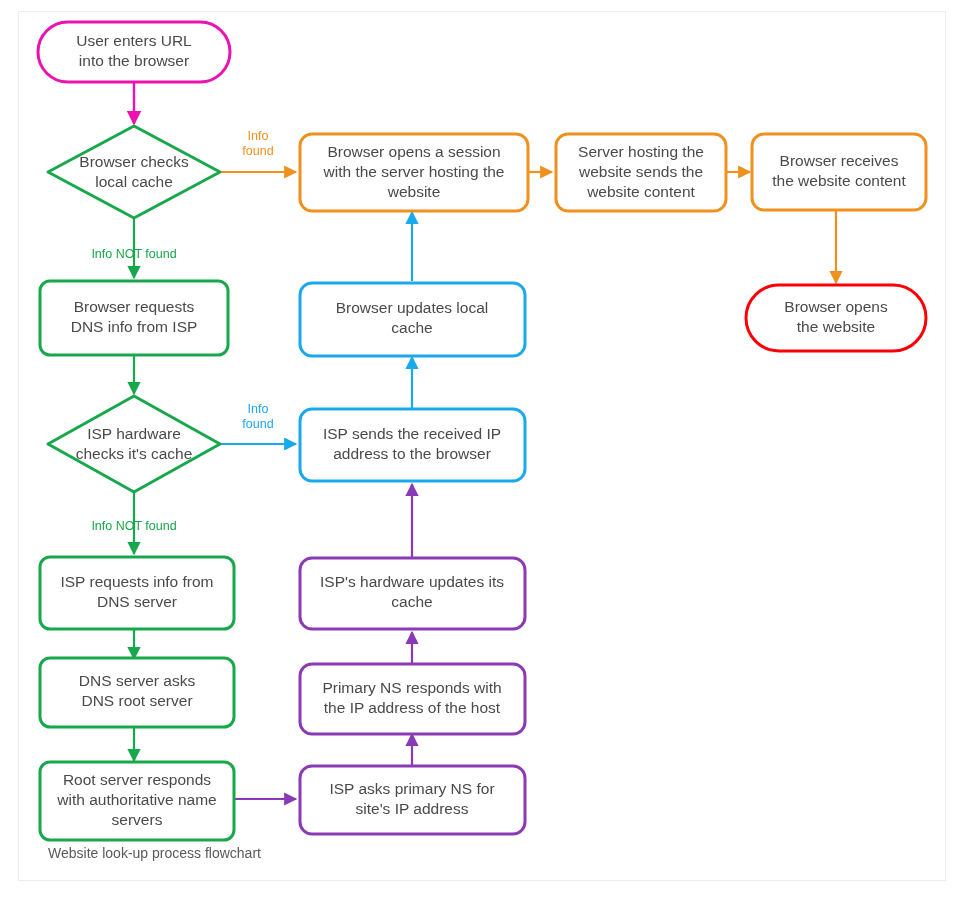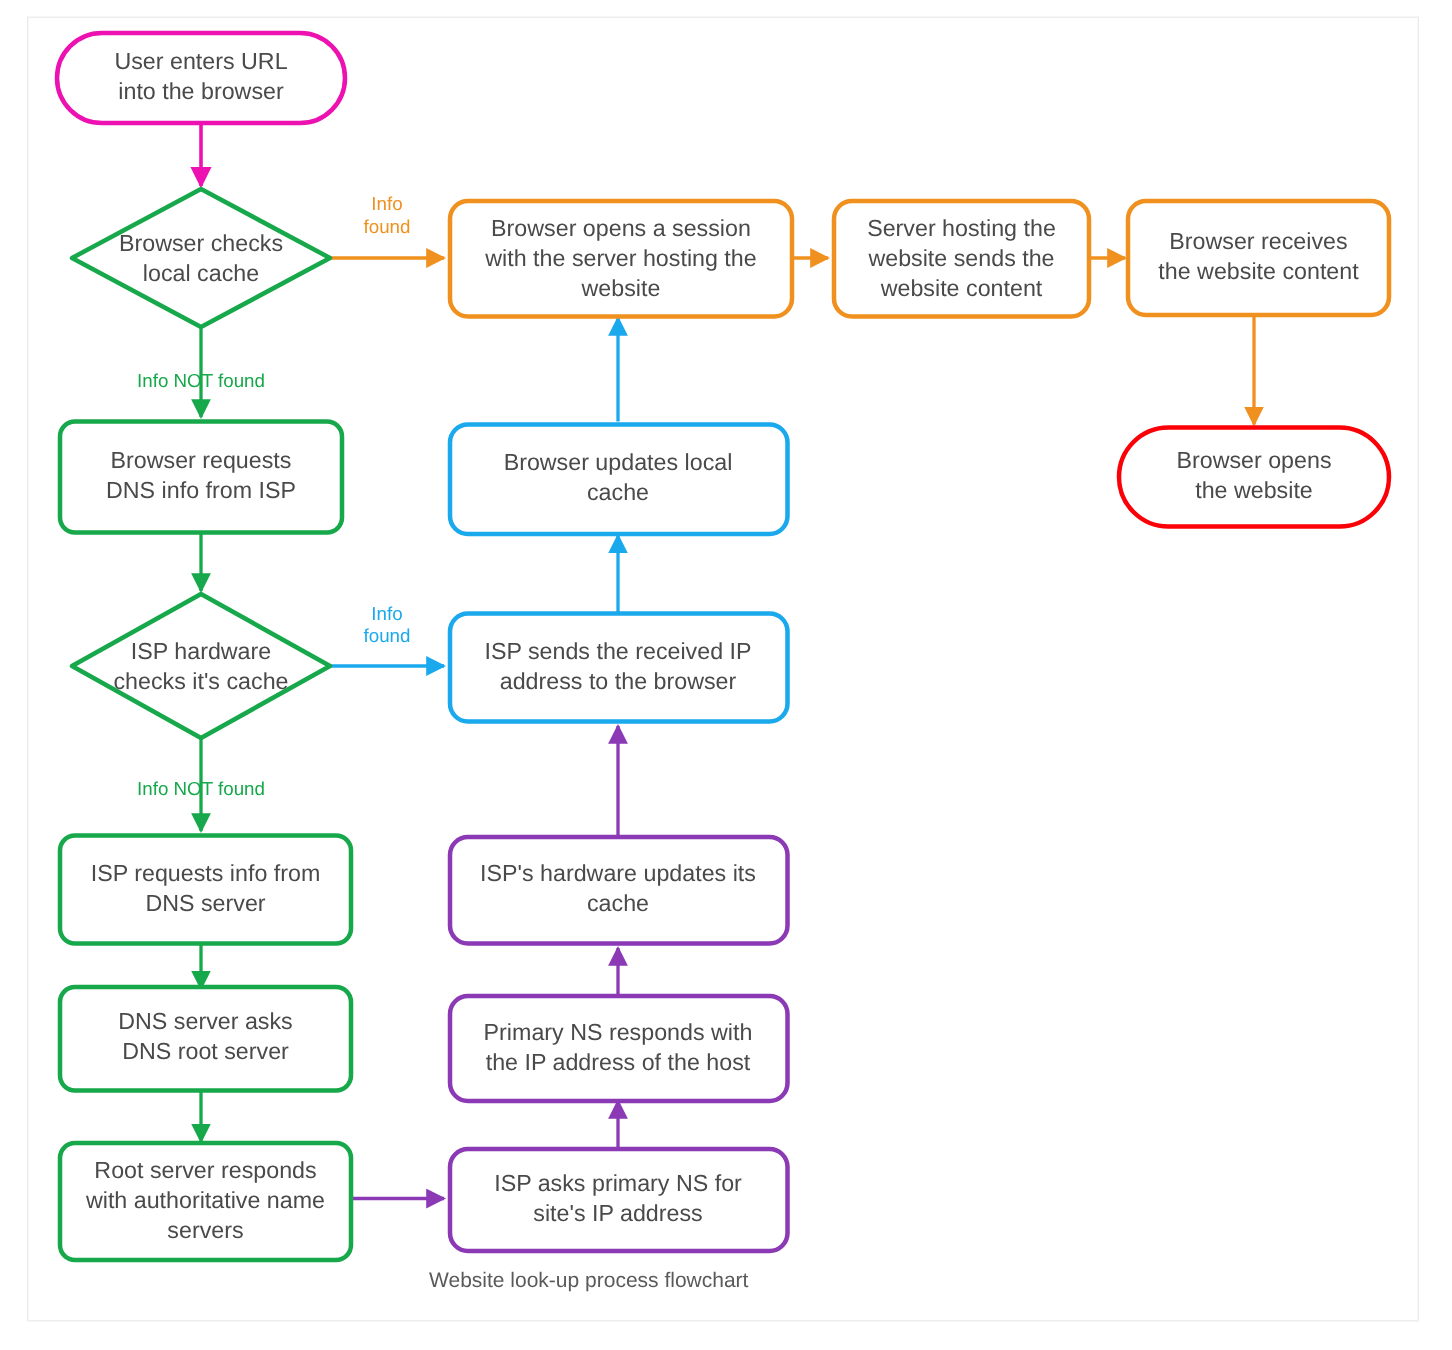--- a/index.html
+++ b/index.html
@@ -43,24 +43,25 @@
     font-family: "Liberation Sans", sans-serif;
     font-size: 12.5px;
     text-anchor: middle;
     dominant-baseline: middle;
   }
   .caption {
     position: absolute;
     left: 0;
     top: 845px;
     width: 785px;
-    text-align: center;
+    text-align: left;
     font-family: "Liberation Sans", sans-serif;
     font-size: 14px;
     color: #5a5a5a;
+    padding-left: 48px;
   }
   .shape { fill: #ffffff; }
 </style>
 </head>
 <body>
 
 <div id="page">
   <div id="frame"></div>
 
   <svg id="flow" viewBox="0 0 968 900">

